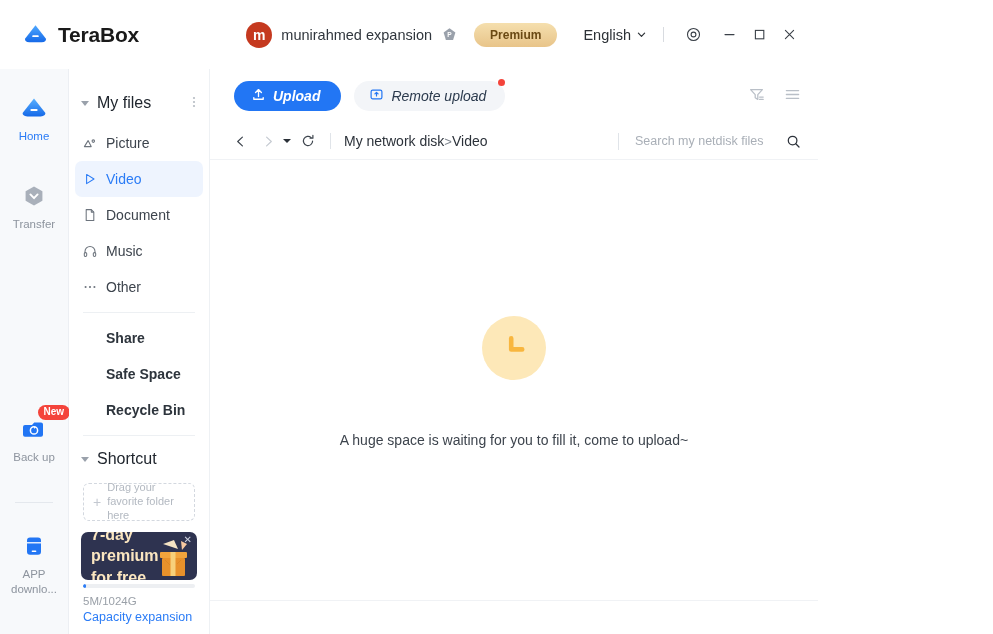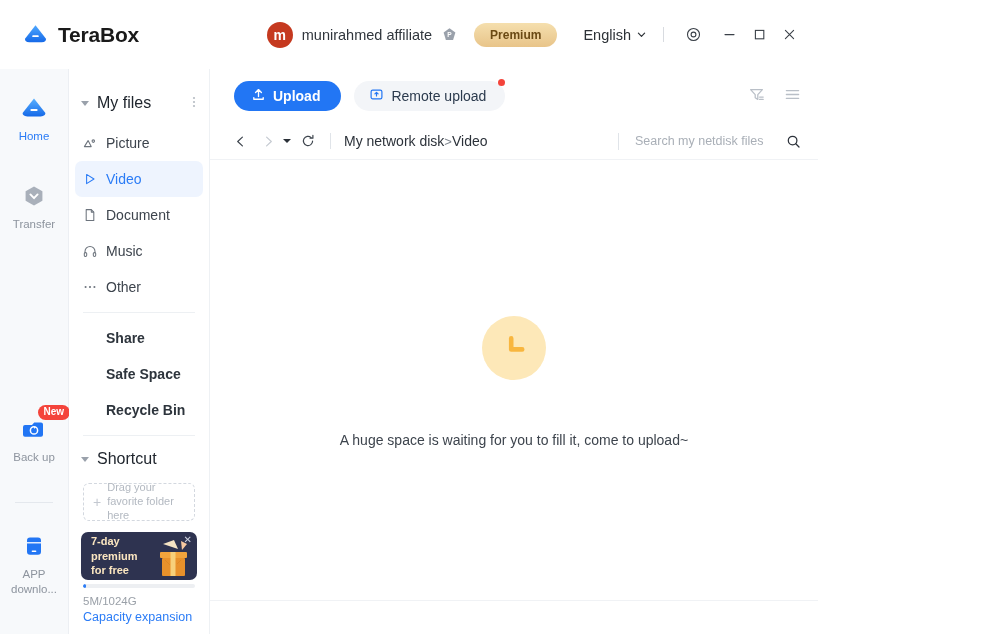--- a/index.html
+++ b/index.html
@@ -217,21 +217,21 @@
     border-radius: 7px;
     background: #2E3350;
     overflow: hidden;
     display: flex;
     align-items: center;
     padding-left: 10px;
     box-sizing: border-box;
   }
   .promo-text {
     color: #FBE6C0;
-    font-size: 11px;
+    font-size: 16px;
     font-weight: bold;
     line-height: 1.35;
     max-width: 76px;
     z-index: 2;
   }
   .promo-close {
     position: absolute; top: 3px; right: 5px;
     color: #cfd3e0; font-size: 10px; z-index: 3; line-height: 1;
   }
   .promo-gift {
@@ -264,20 +264,21 @@
     min-width: 0;
     background: #ffffff;
   }
   .toolbar {
     height: 54px;
     flex: 0 0 54px;
     display: flex;
     align-items: center;
     padding: 0 17px 0 24px;
     box-sizing: border-box;
+    font-style: italic;
   }
   .btn-upload {
     height: 30px;
     border-radius: 15px;
     background: #2276F4;
     color: #fff;
     font-size: 14px;
     font-weight: bold;
     display: flex; align-items: center; gap: 7px;
     padding: 0 21px 0 17px;
@@ -384,21 +385,21 @@
           <rect x="10.2" y="14.2" width="6.6" height="1.9" rx="0.95" fill="#ffffff"></rect>
         </svg>
       </span>
       <span class="brand-name">TeraBox</span>
     </div>
 
     <div class="tb-spacer"></div>
 
     <div class="account">
       <span class="avatar">m</span>
-      <span class="account-name">munirahmed affiliate</span>
+      <span class="account-name">munirahmed expansion</span>
       <span class="p-badge">
         <svg width="15" height="15" viewBox="0 0 15 15">
           <path d="M7.5 1.2 L13.4 5.4 L11.1 12.9 L3.9 12.9 L1.6 5.4 Z" fill="#9aa1ab"></path>
           <text x="7.5" y="9.9" font-size="6.6" font-family="Liberation Sans, sans-serif" font-weight="bold" fill="#ffffff" text-anchor="middle">P</text>
         </svg>
       </span>
     </div>
 
     <div class="premium-pill">Premium</div>
 

